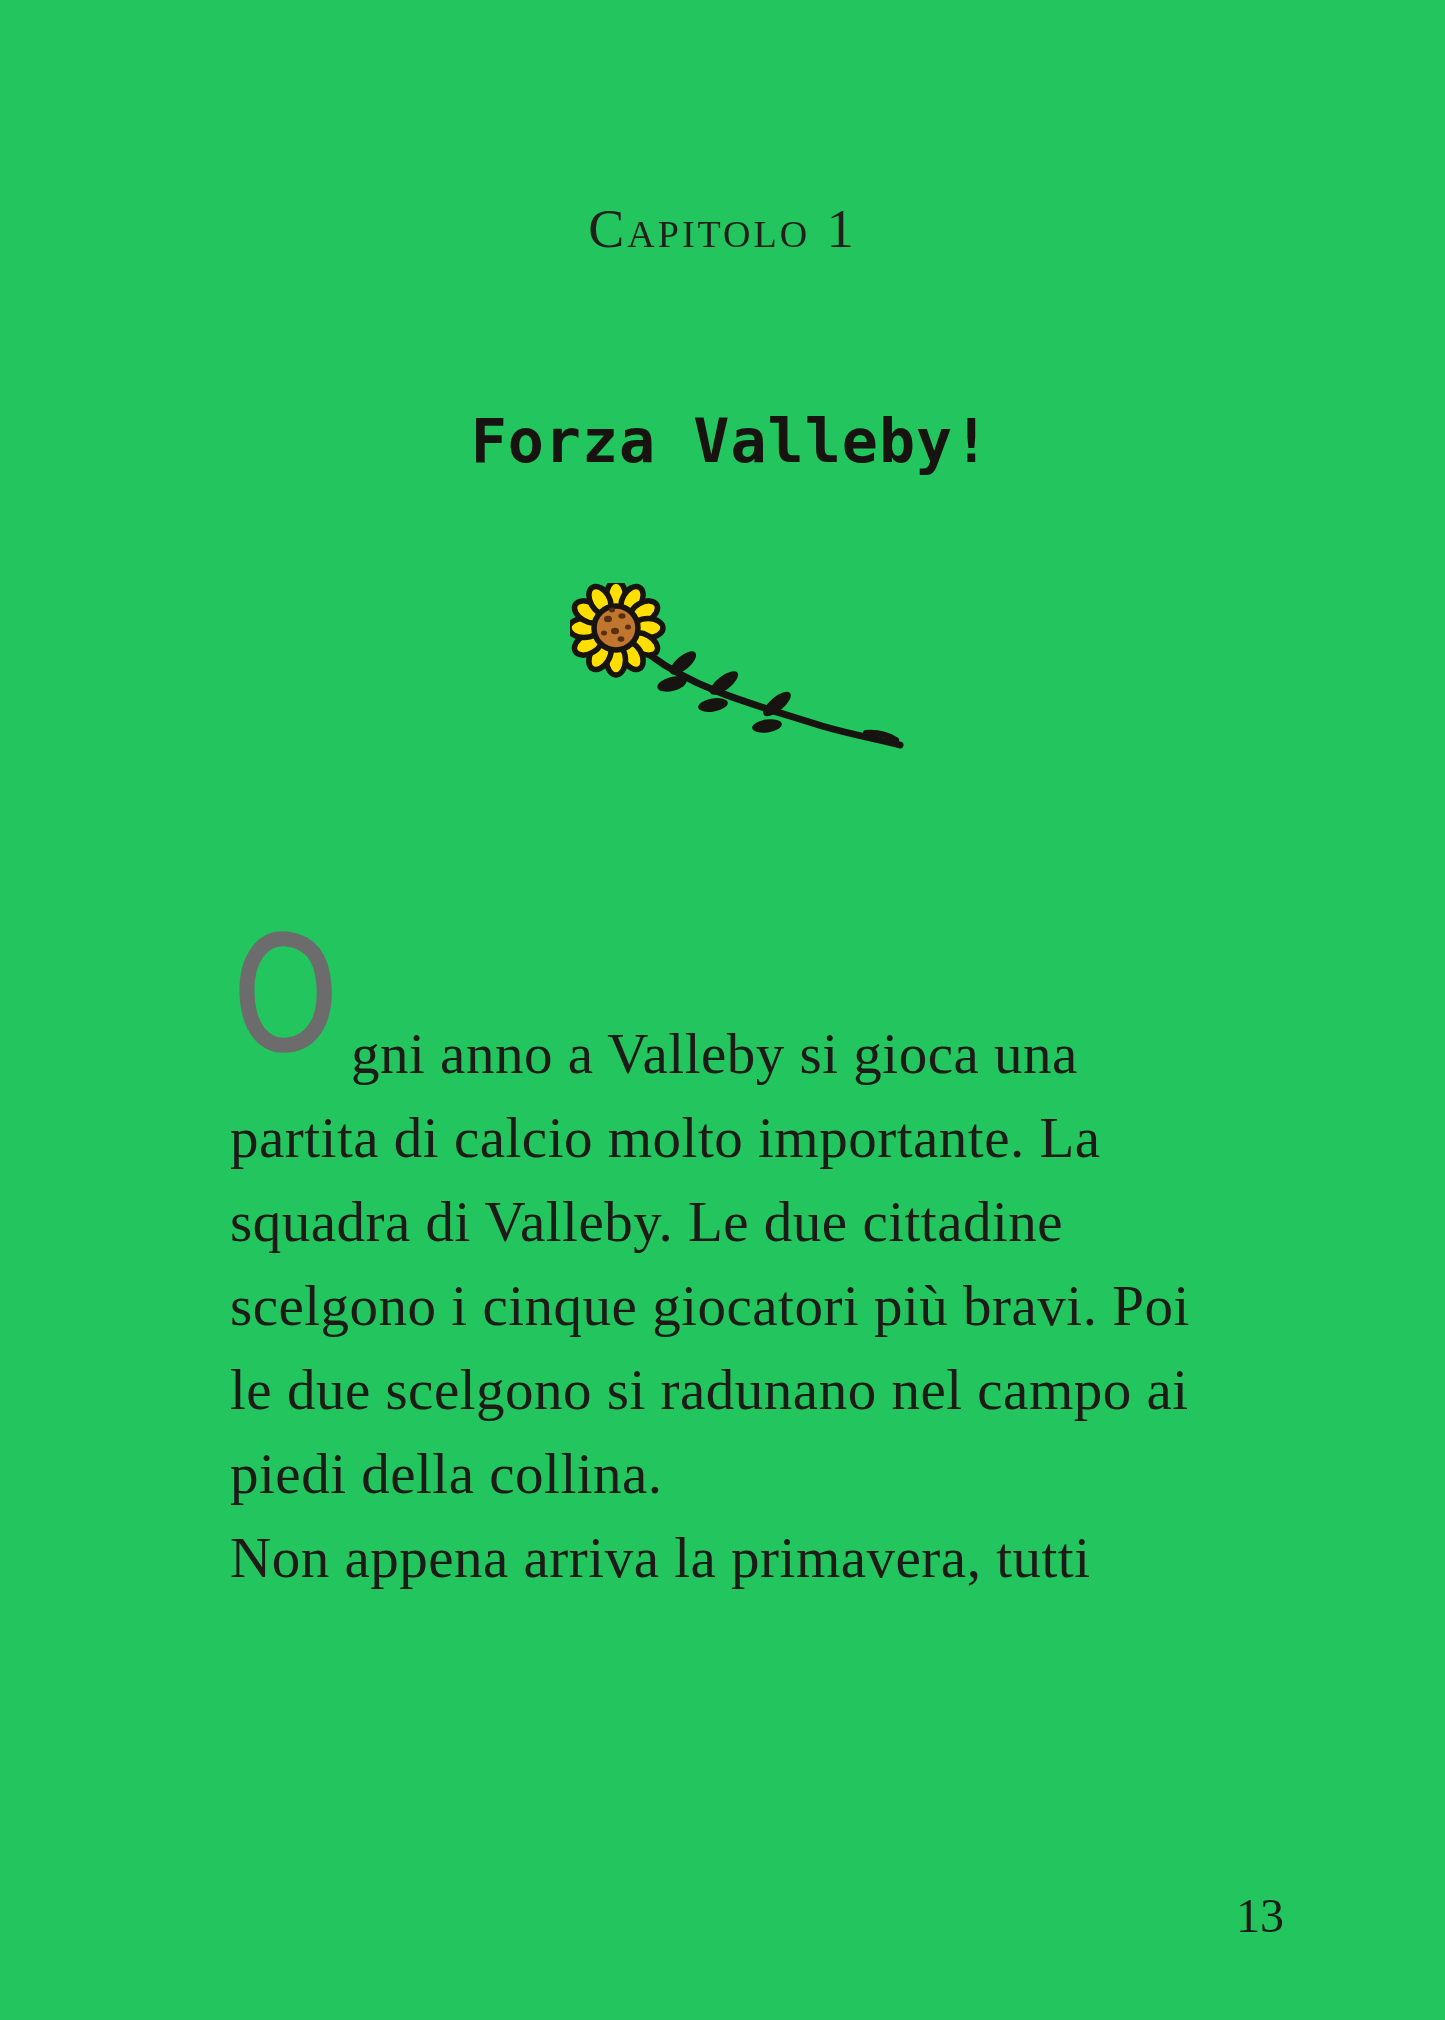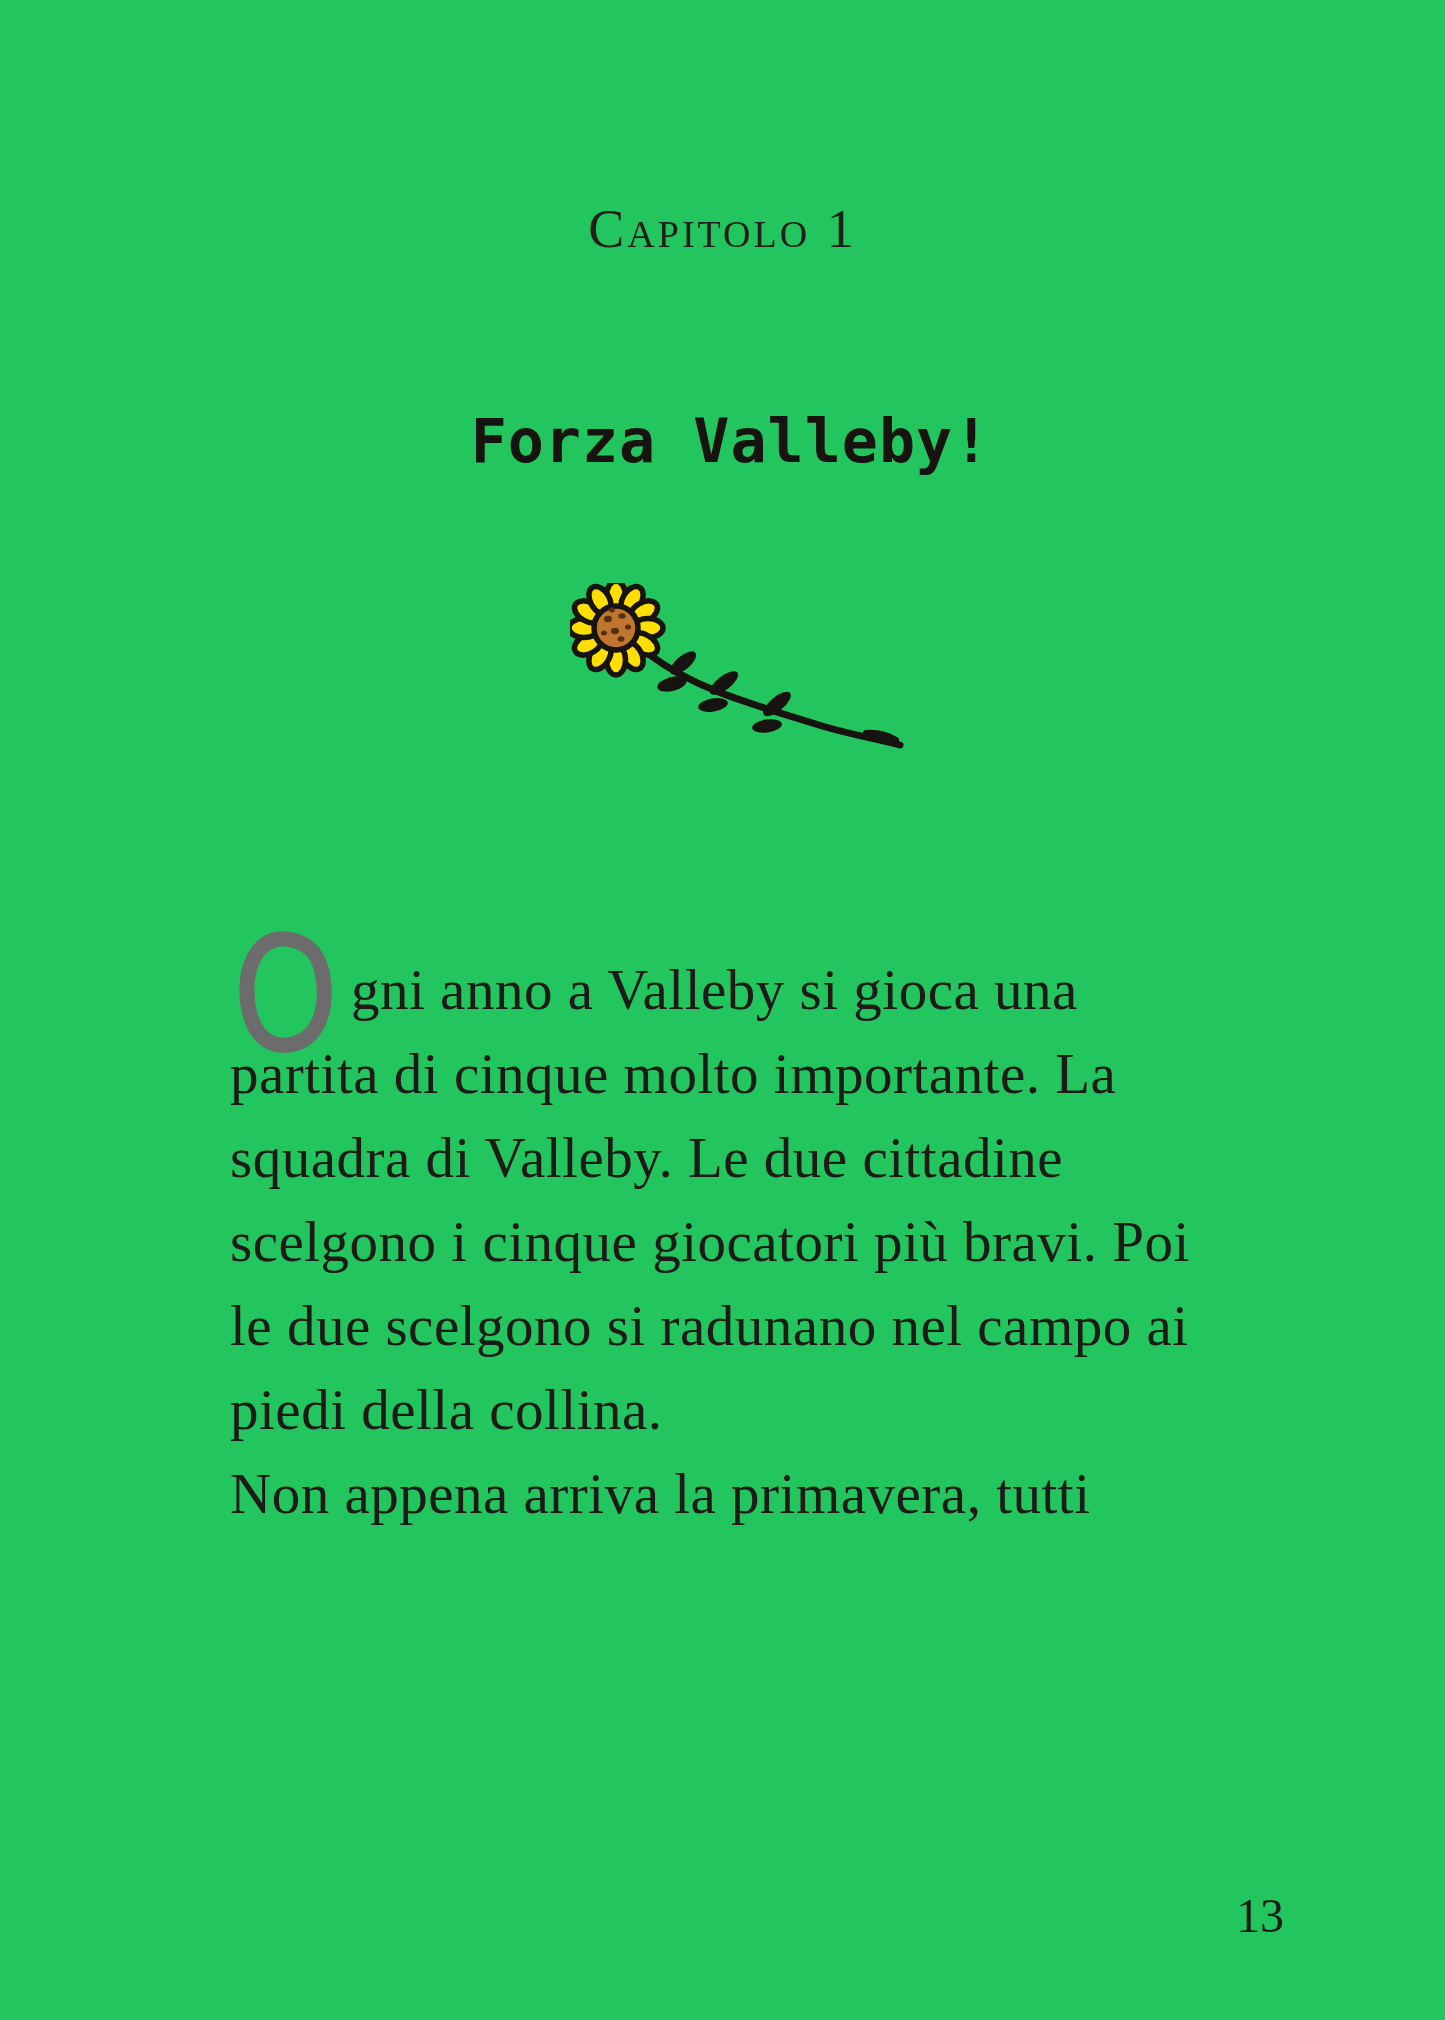--- a/index.html
+++ b/index.html
@@ -44,21 +44,21 @@
   .flower {
     position: absolute;
     left: 570px;
     top: 583px;
     width: 338px;
     height: 178px;
   }
   .body-text {
     position: absolute;
     left: 230px;
-    top: 948px;
+    top: 1012px;
     width: 1030px;
     font-size: 57px;
     line-height: 84px;
     letter-spacing: 0.5px;
     color: #1d1a17;
   }
   .body-line {
     white-space: nowrap;
   }
   .body-line.first {
@@ -137,21 +137,21 @@
     </g>
   </svg>
 
   <svg class="dropcap" viewBox="0 0 103 126">
     <path d="M53,9 C28,6 12,30 13,63 C14,97 30,118 54,115 C80,112 92,88 90,56 C88,26 76,12 53,9 Z" fill="none" stroke="#6c6c6c" stroke-width="15" stroke-linejoin="round"></path>
   </svg>
   <span class="sr-only">O</span>
 
   <div class="body-text">
     <div class="body-line first">gni anno a Valleby si gioca una</div>
-    <div class="body-line">partita di cinque molto importante. La</div>
+    <div class="body-line">partita di calcio molto importante. La</div>
     <div class="body-line">squadra di Valleby. Le due cittadine</div>
     <div class="body-line">scelgono i cinque giocatori più bravi. Poi</div>
     <div class="body-line">le due scelgono si radunano nel campo ai</div>
     <div class="body-line">piedi della collina.</div>
     <div class="body-line">Non appena arriva la primavera, tutti</div>
   </div>
 
   <div class="pagenum">13</div>
 
 </div>

